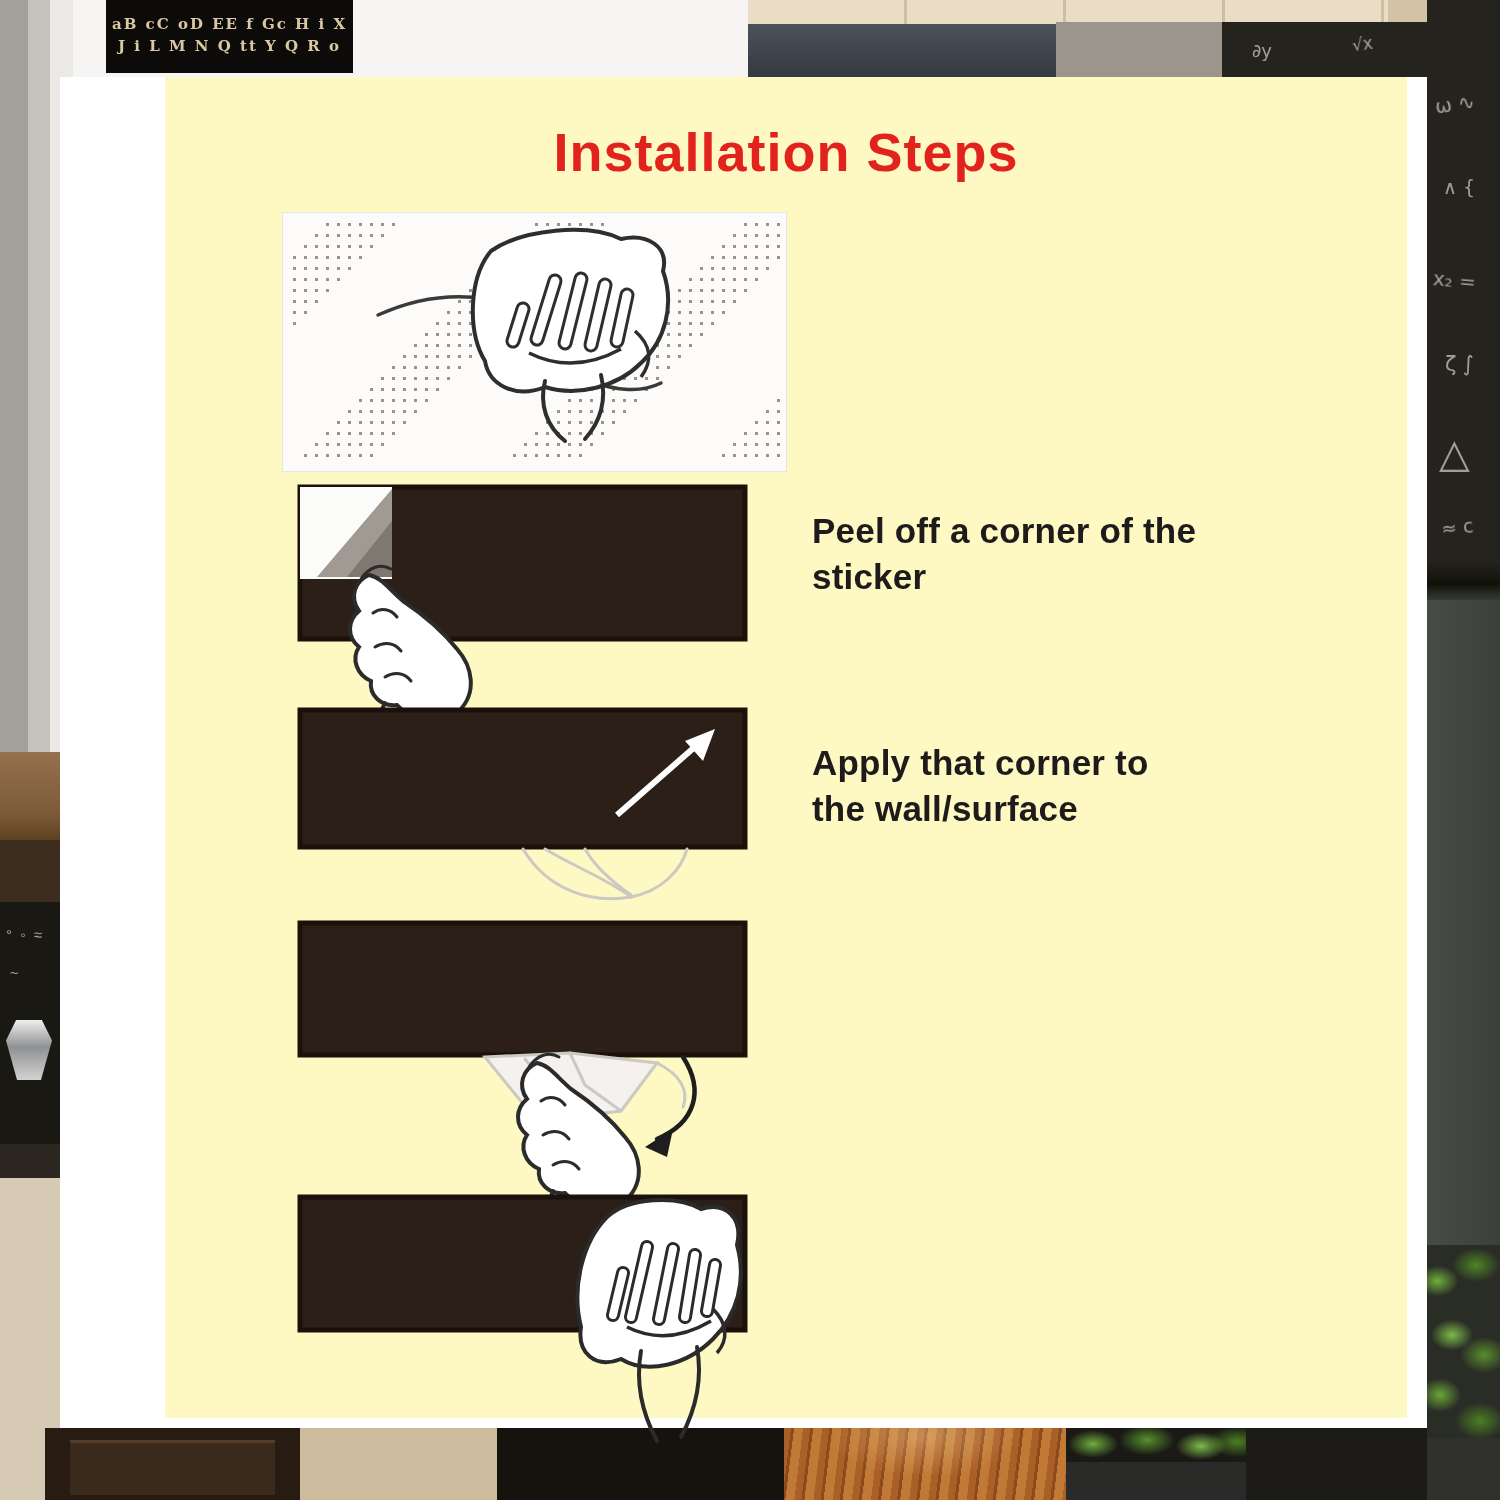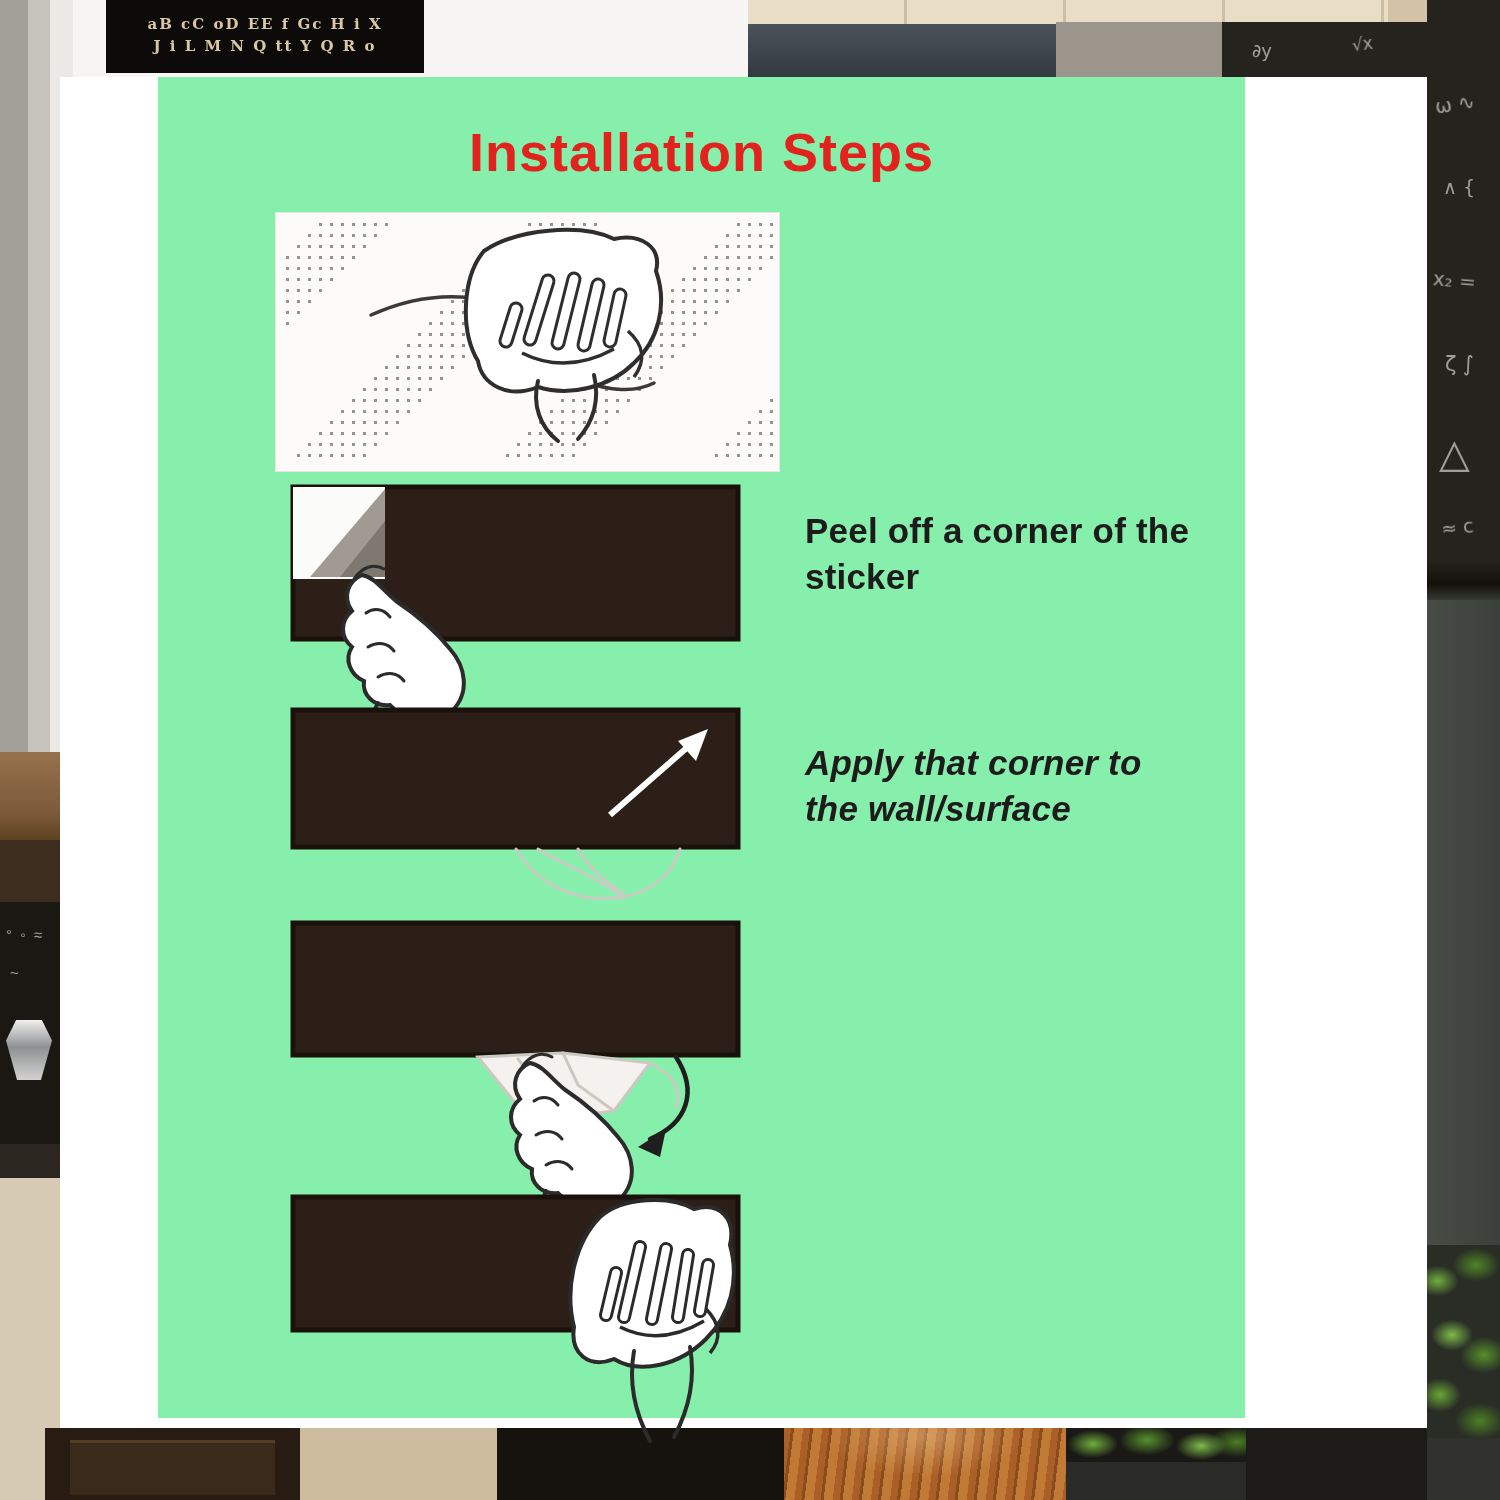--- a/index.html
+++ b/index.html
@@ -18,21 +18,21 @@
     filter:blur(.4px);line-height:1.2;}
   .pot{left:6px;top:118px;width:46px;height:60px;position:absolute;
     background:linear-gradient(180deg,#f0f0ee,#8f9092 45%,#d2d3d1);
     clip-path:polygon(22% 0,78% 0,100% 34%,76% 100%,24% 100%,0 34%);}
   .ph-left-counter{left:0;top:1144px;width:73px;height:36px;background:#2b2620;}
   .ph-left-cab{left:0;top:1178px;width:73px;height:322px;
     background:linear-gradient(90deg,#d9ccb7 0 64px,#b4a librarian689 64px 73px);}
   .ph-left-cab{background:#d7cab5;border-right:3px solid #baab92;}
 
   .ph-top-base{left:73px;top:0;width:1354px;height:78px;background:#f6f5f3;}
-  .ph-letterboard{left:106px;top:0;width:318px;height:73px;background:#0c0b09;
+  .ph-letterboard{left:106px;top:0;width:247px;height:73px;background:#0c0b09;
     color:#d9c8a2;font-family:"DejaVu Serif",serif;font-weight:bold;font-size:15px;
     letter-spacing:2px;text-align:center;padding-top:14px;box-sizing:border-box;
     line-height:1.45;filter:blur(.35px);}
   .ph-top-cabs{left:748px;top:0;width:652px;height:26px;background:#e9ddc6;
     background-image:repeating-linear-gradient(90deg,transparent 0 156px,#cdbfa4 156px 159px);}
   .ph-top-cabs-dark{left:1388px;top:0;width:112px;height:26px;background:#d2c3a6;}
   .ph-hood{left:748px;top:24px;width:310px;height:54px;
     background:linear-gradient(180deg,#4c525a,#333941);}
   .ph-concrete{left:1056px;top:22px;width:168px;height:56px;background:#9b958c;}
   .ph-chalk-topright{left:1222px;top:22px;width:278px;height:56px;background:#24231e;}
@@ -69,21 +69,21 @@
       radial-gradient(36px 20px at 15% 40%,#6fae3c,transparent 70%),
       radial-gradient(40px 22px at 45% 30%,#55912c,transparent 70%),
       radial-gradient(36px 20px at 75% 45%,#7cbb49,transparent 70%),
       radial-gradient(40px 22px at 95% 35%,#4b7f24,transparent 70%),
       #1a1916;}
   .ph-bot-planter{left:1066px;top:1462px;width:180px;height:38px;background:#2a2a28;}
   .ph-bot-dark2{left:1246px;top:1428px;width:181px;height:72px;background:#1c1b18;}
 
   
   .card{left:60px;top:77px;width:1367px;height:1351px;background:#ffffff;}
-  .panel{position:absolute;left:98px;top:0;width:1087px;height:1341px;background:#86efac;}
+  .panel{position:absolute;left:105px;top:0;width:1242px;height:1341px;background:#fef9c3;}
 
   .title{position:absolute;left:0;right:0;top:44px;margin:0;text-align:center;
     font-size:54px;font-weight:bold;letter-spacing:1px;color:#e2231d;}
 
   .illus{position:absolute;}
   .il1{left:117px;top:135px;width:503px;height:258px;background:#fcfbfa;
        border:1px solid #e9e5e2;}
   .dots{position:absolute;inset:6px;
     background-image:radial-gradient(circle,#97938d 1.6px,transparent 1.9px);
     background-size:11px 11px;
@@ -92,21 +92,21 @@
   .il1 svg{position:absolute;left:0;top:0;}
   .il2{left:120px;top:400px;width:500px;height:310px;}
   .il3{left:120px;top:622px;width:500px;height:290px;}
   .il4{left:120px;top:838px;width:500px;height:345px;}
   .il5{left:120px;top:1112px;width:500px;height:290px;}
 
   .step-text{position:absolute;width:468px;white-space:pre-line;
     font-weight:bold;font-size:35px;line-height:1.32;color:#1d1b1b;letter-spacing:.2px;}
   .t1{left:647px;top:204px;}
   .t2{left:647px;top:431px;}
-  .t3{left:647px;top:663px;font-style:italic;}
+  .t3{left:647px;top:663px;}
   .t4{left:647px;top:861px;}
   .t5{left:647px;top:1119px;}
 </style>
 </head>
 <body>
 
 <div class="stage">
 
   <div class="abs ph-left-wall"></div>
   <div class="abs ph-left-shelf"></div>

